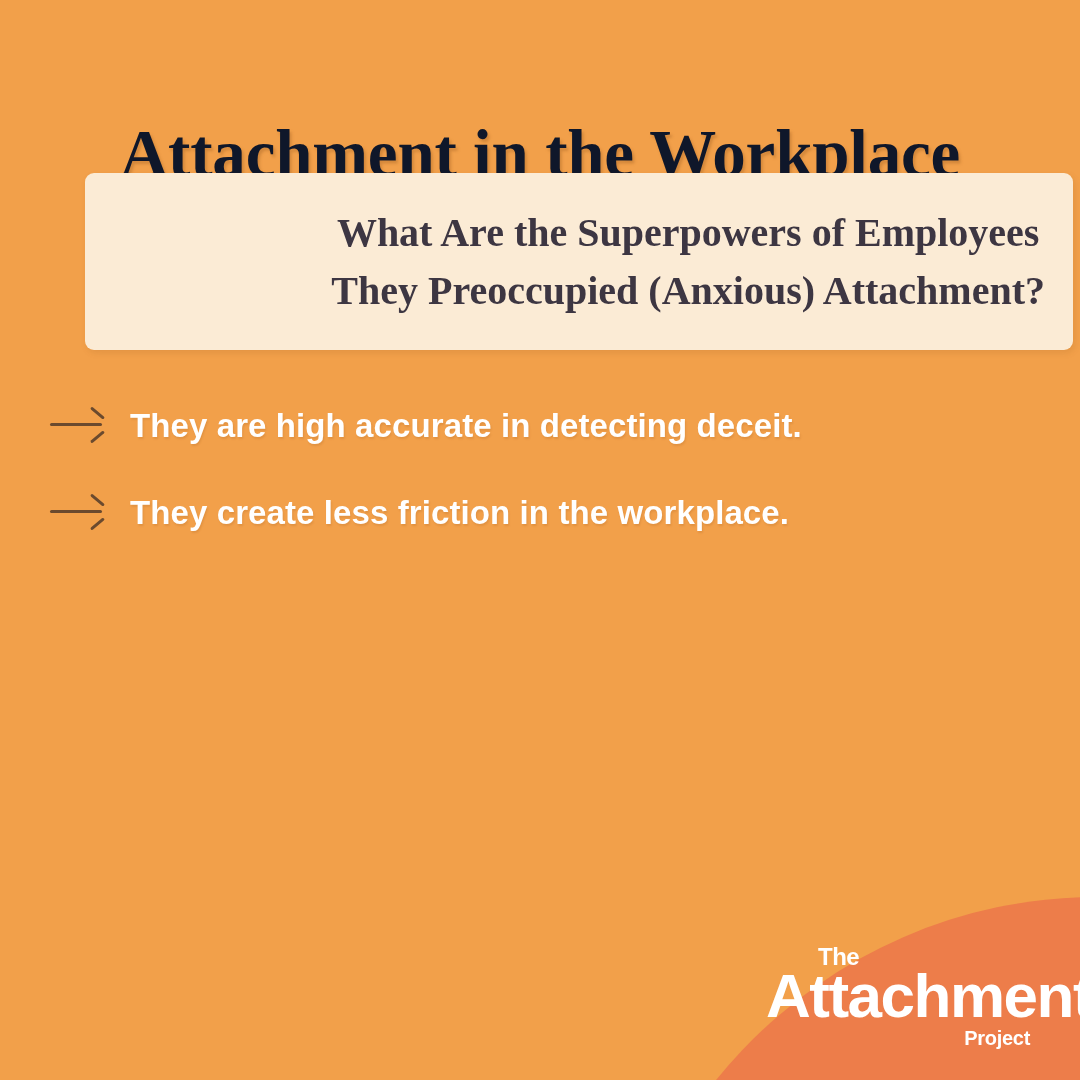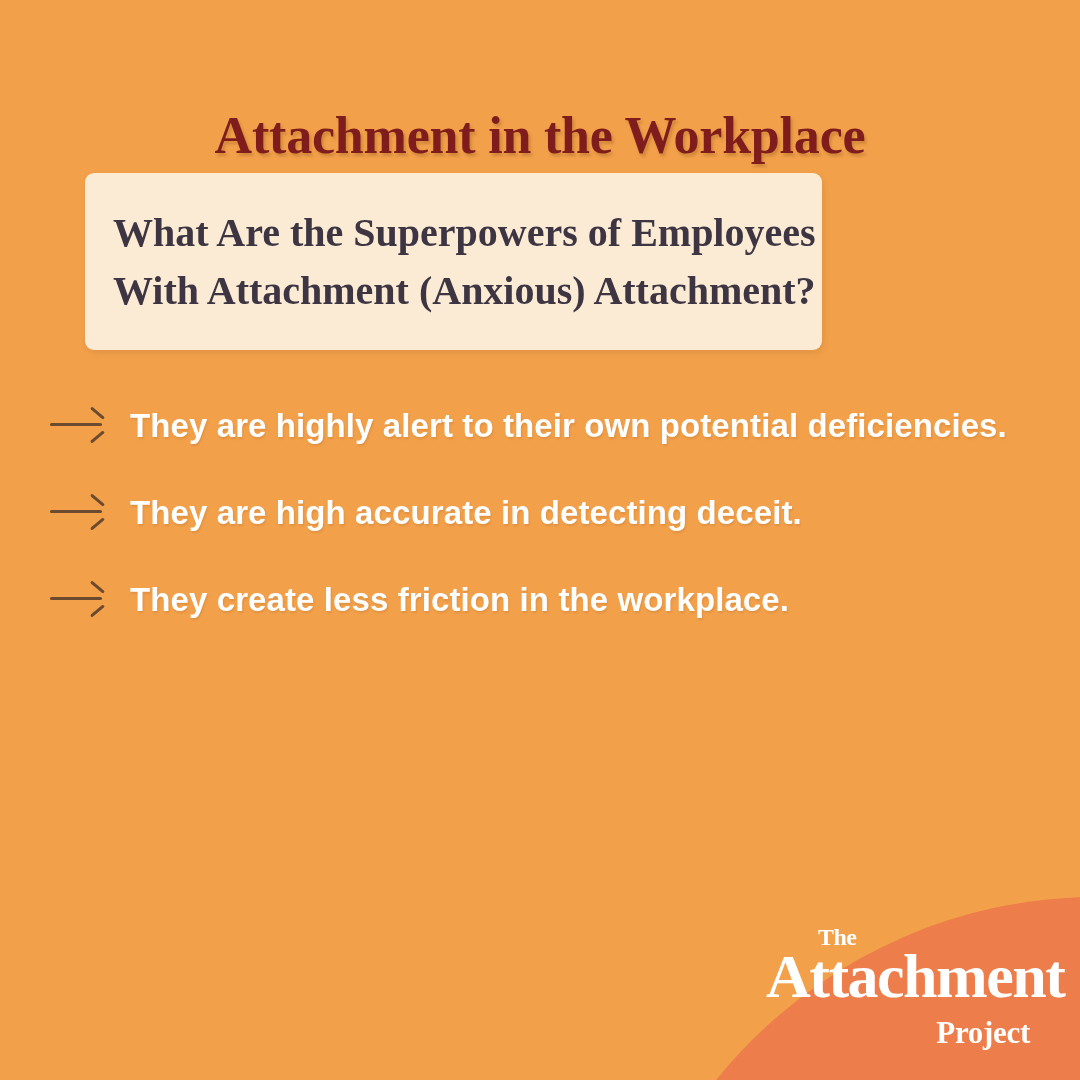--- a/index.html
+++ b/index.html
@@ -36,41 +36,41 @@
 
   
   #main-title {
     position: absolute;
     left: 0;
     top: 72px;
     width: 1080px;
     text-align: center;
     font-family: "Liberation Serif", "DejaVu Serif", serif;
     font-weight: bold;
-    font-size: 52px;
+    font-size: 67px;
     letter-spacing: -0.2px;
-    color: #7f1d1d;
+    color: #0f172a;
     text-shadow: 2px 3px 3px rgba(150, 85, 30, 0.35);
     line-height: 1.1;
     white-space: nowrap;
   }
 
   
   #question-card {
     position: absolute;
     left: 85px;
     top: 173px;
-    width: 737px;
+    width: 988px;
     height: 177px;
     background: #FBEBD5;
     border-radius: 9px;
     box-shadow: 2px 3px 6px rgba(150, 85, 30, 0.16);
     display: flex;
     align-items: center;
-    justify-content: flex-start;
+    justify-content: flex-end;
   }
   #question-card-text {
     font-family: "Liberation Serif", "DejaVu Serif", serif;
     font-weight: bold;
     font-size: 40px;
     line-height: 1.45;
     color: #3D3642;
     text-align: center;
     padding: 0 28px;
   }
@@ -143,69 +143,61 @@
   }
 
   
   #brand-logo {
     position: absolute;
     right: 42px;
     bottom: 32px;
     width: 272px;
     color: #FFFFFF;
     text-align: right;
-    font-family: Liberation Serif, serif;
+    font-family: Liberation Sans, sans-serif;
     font-weight: bold;
     line-height: 1;
   }
   #logo-the {
     font-size: 24px;
     text-align: left;
     margin-left: 52px;
     letter-spacing: -0.5px;
   }
   #logo-attachment {
     font-size: 62px;
     letter-spacing: -1.5px;
     margin-top: -4px;
     text-align: center;
   }
   #logo-project {
-    font-size: 31px;
+    font-size: 20px;
     letter-spacing: -0.3px;
-    margin-top: 10px;
+    margin-top: 1px;
     margin-right: 8px;
   }
 </style>
 </head>
 <body>
 
 <div id="poster">
 
   <div id="curve-shape"></div>
 
   <h1 id="main-title">Attachment in the Workplace</h1>
 
   <div id="question-card">
     <div id="question-card-text">
       <span class="q-line">What Are the Superpowers of Employees</span>
-      <span class="q-line">With Attachment (Anxious) Attachment?</span>
+      <span class="q-line">They Preoccupied (Anxious) Attachment?</span>
     </div>
   </div>
 
   <div id="superpowers-list">
 
-    <div class="list-item">
-      <span class="arrow-icon">
-        <span class="shaft"></span>
-          <span class="head-top"></span>
-          <span class="head-bot"></span>
-      </span>
-      <span class="list-item-text">They are highly alert to their own potential deficiencies.</span>
-    </div>
 
 
 
     <div class="list-item">
       <span class="arrow-icon">
         <span class="shaft"></span>
           <span class="head-top"></span>
           <span class="head-bot"></span>
       </span>
       <span class="list-item-text">They are high accurate in detecting deceit.</span>

